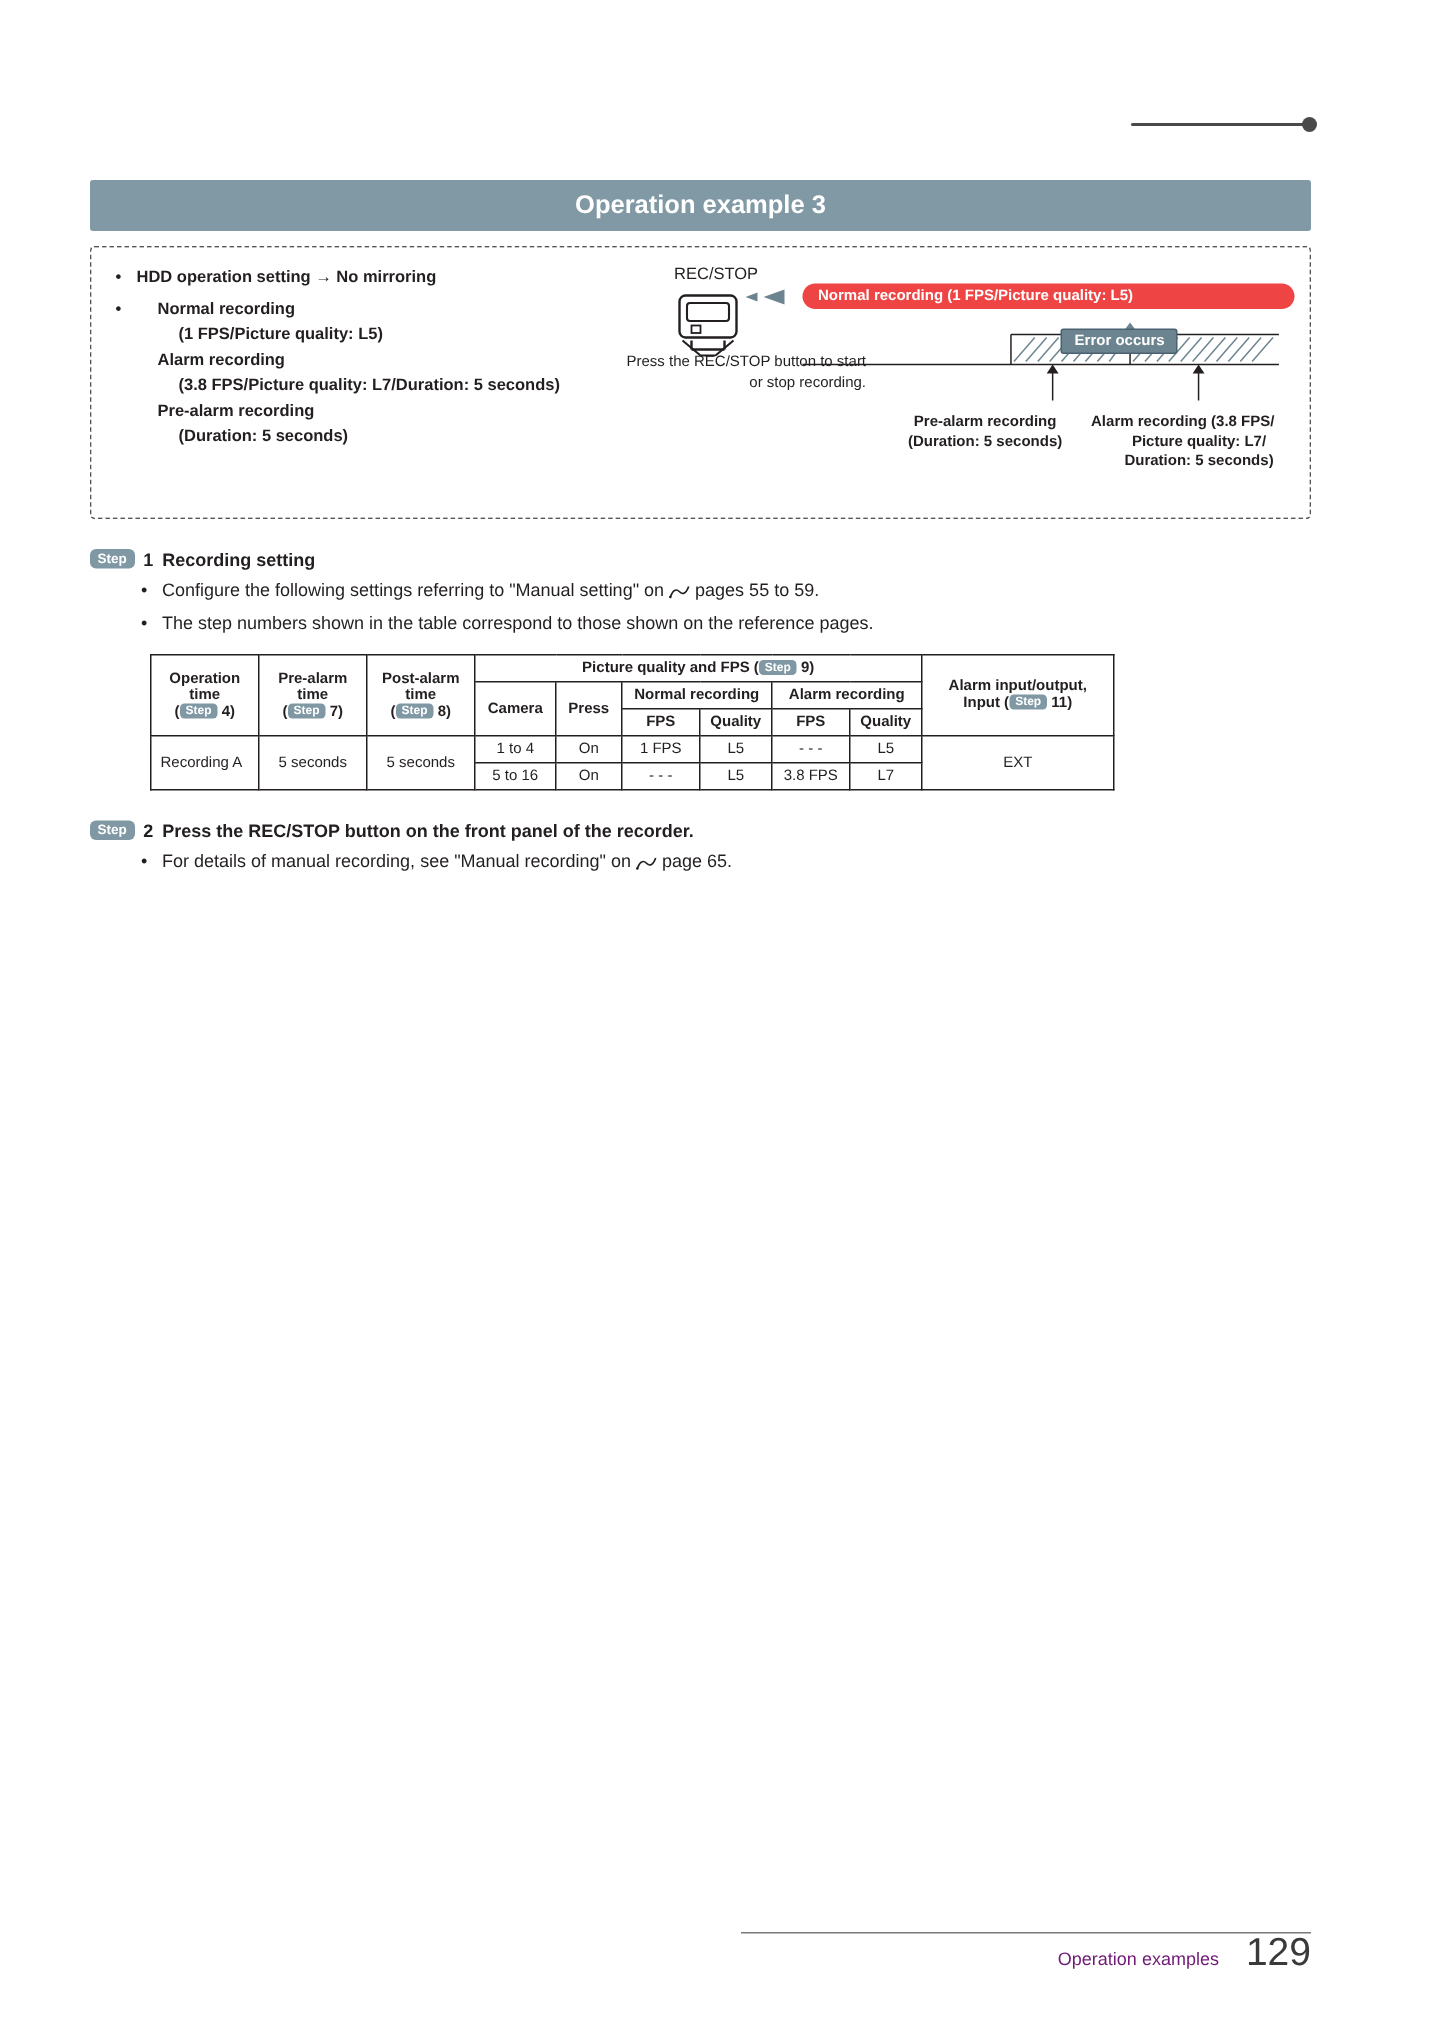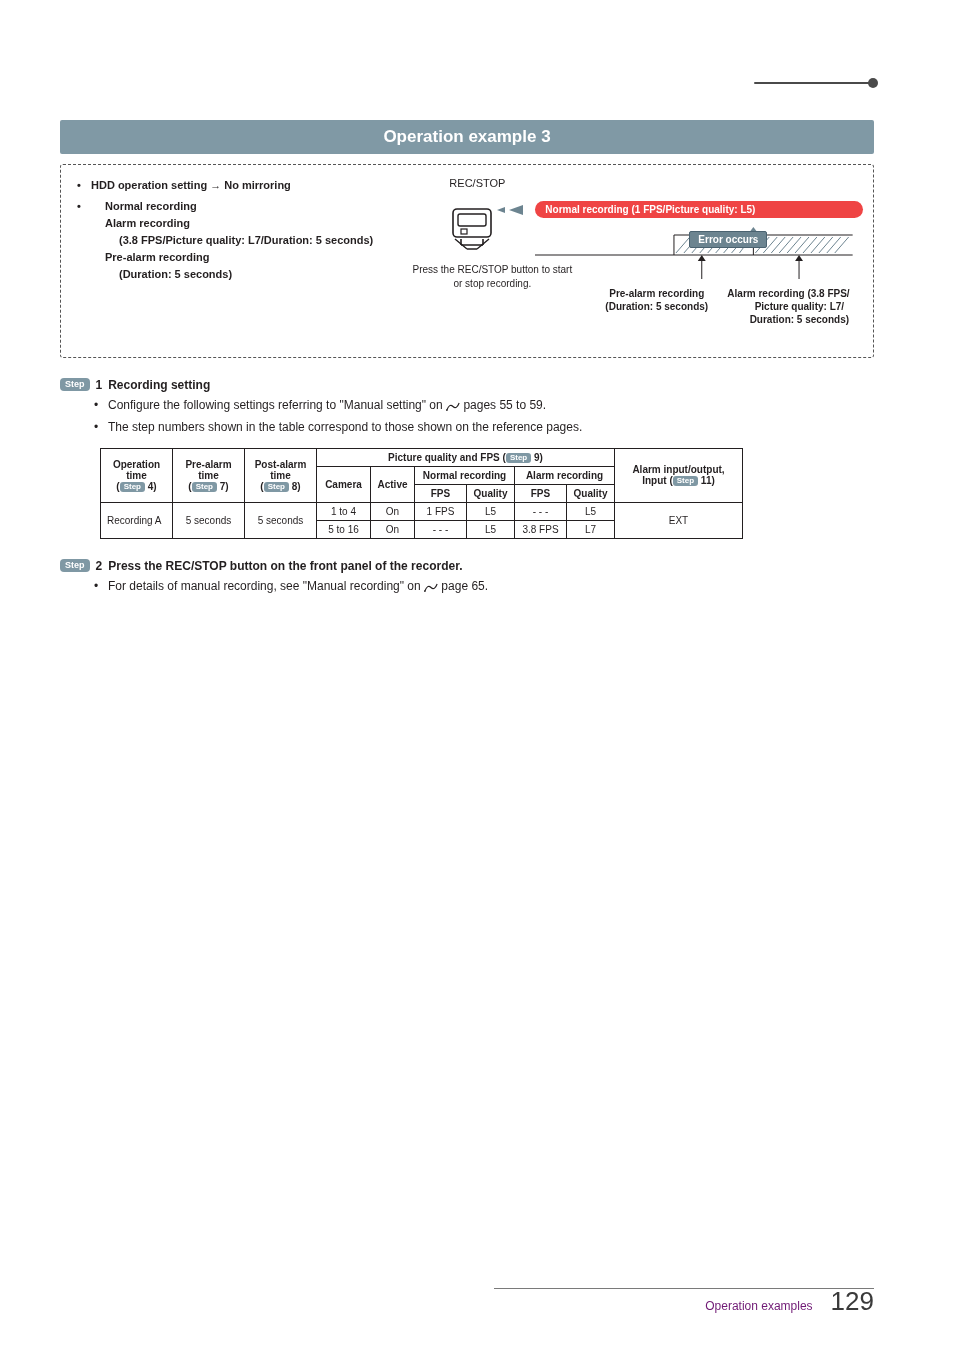--- a/index.html
+++ b/index.html
@@ -20,31 +20,31 @@
   .ex-left { width: 46%; font-size: 11px; line-height: 1.55; }
   .ex-right { width: 54%; position: relative; }
 
   .ex-left ul { list-style: none; }
   .ex-left > ul > li { padding-left: 14px; position: relative; margin-bottom: 4px; }
   .ex-left > ul > li::before { content: "•"; position: absolute; left: 0; top: 0; font-weight: bold; }
   .ex-left .hdr { font-weight: bold; }
   .ex-left .sub { font-weight: bold; padding-left: 14px; }
   .ex-left .sub2 { font-weight: bold; padding-left: 28px; }
 
-  .rec-stop-label { font-size: 11px; margin-left: 6px; margin-bottom: 14px; }
+  .rec-stop-label { font-size: 11px; margin-left: 6px; margin-bottom: 2px; }
   .diagram { position: relative; height: 140px; }
   .recorder-icon { position: absolute; top: 2px; left: 6px; width: 46px; height: 46px; }
   .recorder-icon svg { width: 100%; height: 100%; }
-  .press-text { position: absolute; top: 60px; left: -36px; width: 170px; text-align: center; font-size: 10px; line-height: 1.35; }
+  .press-text { position: absolute; top: 44px; left: -36px; width: 170px; text-align: right; font-size: 10px; line-height: 1.35; }
 
   .bubble { position: absolute; top: -2px; left: 92px; right: -6px; background: #ef4444; color: #fff; font-weight: bold; font-size: 10px; padding: 3px 10px; border-radius: 10px; }
   .bubble::before { content: ""; position: absolute; left: -26px; top: 50%; transform: translateY(-50%); width: 0; height: 0; border-top: 5px solid transparent; border-bottom: 5px solid transparent; border-right: 14px solid #6c8490; }
   .bubble-tail2 { position:absolute; left:-38px; top:50%; transform:translateY(-50%); width:0; height:0; border-top:3px solid transparent; border-bottom:3px solid transparent; border-right:8px solid #6c8490;}
 
-  .error-box { position: absolute; top: 28px; left: 246px; background: #6c8490; color: #fff; font-weight: bold; font-size: 10px; padding: 2px 8px; border: 1px solid #4a6270; border-radius: 2px; text-align: center; }
+  .error-box { position: absolute; top: 28px; left: 264px; background: #6c8490; color: #fff; font-weight: bold; font-size: 10px; padding: 2px 8px; border: 1px solid #4a6270; border-radius: 2px; text-align: center; }
 
   .ladder { position: absolute; top: 22px; left: 92px; right: 4px; height: 36px; }
   .ladder svg { width: 100%; height: 100%; overflow: visible; }
 
   .prealarm-caption { position: absolute; top: 84px; left: 162px; text-align: center; font-weight: bold; font-size: 10px; line-height: 1.3; }
   .alarmrec-caption { position: absolute; top: 84px; left: 284px; text-align: left; font-weight: bold; font-size: 10px; line-height: 1.3; width: 144px; }
 
   
   .step-row { display: flex; align-items: flex-start; gap: 6px; margin-top: 20px; font-size: 12px; }
   .step-pill { background: #7f98a4; color: #fff; font-size: 9px; font-weight: bold; border-radius: 4px; padding: 2px 5px 2px 5px; display: inline-block; line-height: 1; }
@@ -94,20 +94,21 @@
 
   <div class="example-box">
     <div class="ex-cols">
       <div class="ex-left">
         <ul>
           <li>
             <span class="hdr">HDD operation setting → No mirroring</span>
           </li>
           <li>
             <div class="sub">Normal recording</div>
+            <div class="sub2">(1 FPS/Picture quality: L5)</div>
             <div class="sub">Alarm recording</div>
             <div class="sub2">(3.8 FPS/Picture quality: L7/Duration: 5 seconds)</div>
             <div class="sub">Pre-alarm recording</div>
             <div class="sub2">(Duration: 5 seconds)</div>
           </li>
         </ul>
       </div>
 
       <div class="ex-right">
         <div class="rec-stop-label">REC/STOP</div>
@@ -225,21 +226,21 @@
       <th colspan="6">
         <span>Picture quality and FPS (</span><span class="step-label-inline">Step</span><span> 9)</span>
       </th>
       <th rowspan="3" class="io-head">
         <span>Alarm input/output,</span><br>
         <span>Input (</span><span class="step-label-inline">Step</span><span> 11)</span>
       </th>
     </tr>
     <tr>
       <th rowspan="2" class="cam-head">Camera</th>
-      <th rowspan="2" class="act-head">Active</th>
+      <th rowspan="2" class="act-head">Press</th>
       <th colspan="2">Normal recording</th>
       <th colspan="2">Alarm recording</th>
     </tr>
     <tr>
       <th class="fps-head">FPS</th>
       <th class="qual-head">Quality</th>
       <th class="fps-head">FPS</th>
       <th class="qual-head">Quality</th>
     </tr>
     <tr>

